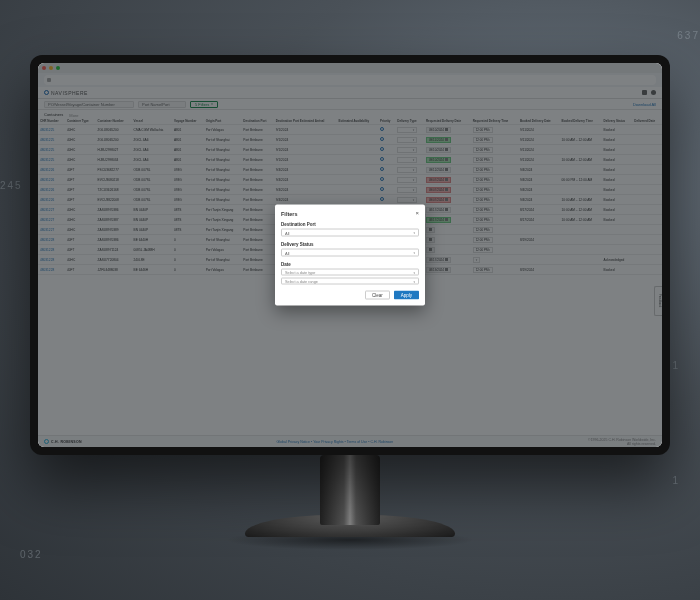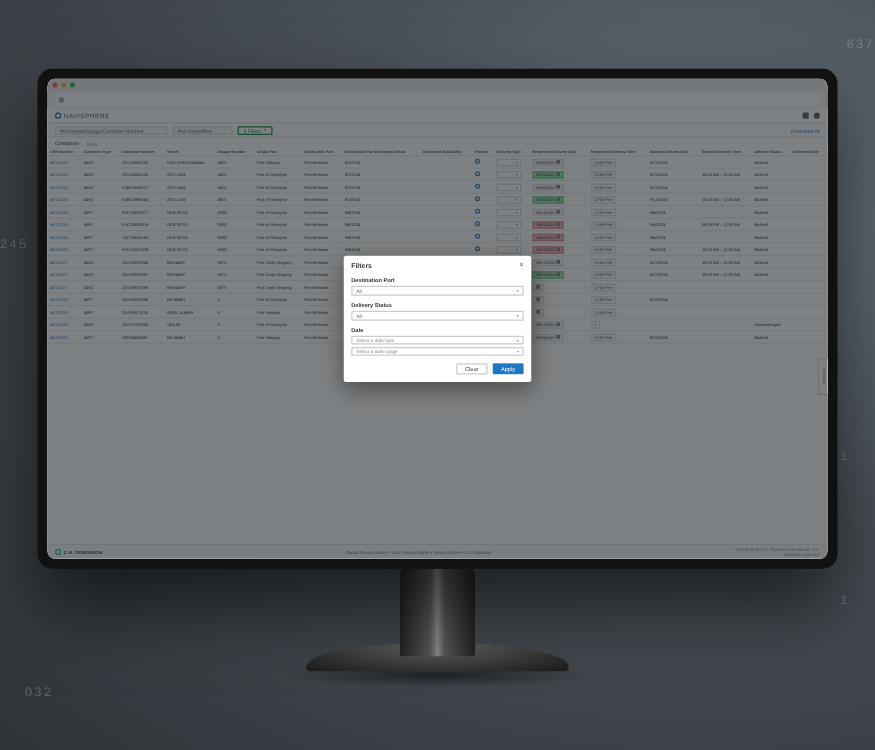--- a/index.html
+++ b/index.html
@@ -3,21 +3,21 @@
 <meta charset="utf-8">
 <style>
   * { box-sizing: border-box; margin: 0; padding: 0; font-family: Arial, Helvetica, sans-serif; }
   html,body { width:700px; height:600px; overflow:hidden; }
   body {
     background: radial-gradient(ellipse at 80% 30%, #6a7580 0%, #4a5158 40%, #2e3338 100%);
     position:relative;
   }
   
   .float-digit { position:absolute; color:rgba(220,230,240,0.25); font-size:10px; letter-spacing:2px; pointer-events:none; }
-  .fd1{top:30px;right:0;} .fd2{top:180px;left:0;margin-top:10px;} .fd3{bottom:40px;left:20px;}
+  .fd1{top:30px;right:0;} .fd2{top:180px;left:0;} .fd3{bottom:40px;left:20px;}
   .fd4{top:420px;left:100px;} .fd5{top:360px;right:20px;} .fd6{top:475px;right:20px;}
   
   .monitor {
     position:absolute; left:30px; top:55px; width:640px; height:400px;
     background:#111; border-radius:12px; box-shadow:0 30px 60px rgba(0,0,0,0.6);
     overflow:hidden;
   }
   .stand-neck{ position:absolute; left:320px; top:455px; width:60px; height:70px;
     background:linear-gradient(90deg,#222 0%,#555 40%,#888 50%,#555 60%,#222 100%);
     border-radius:4px 4px 2px 2px;}

